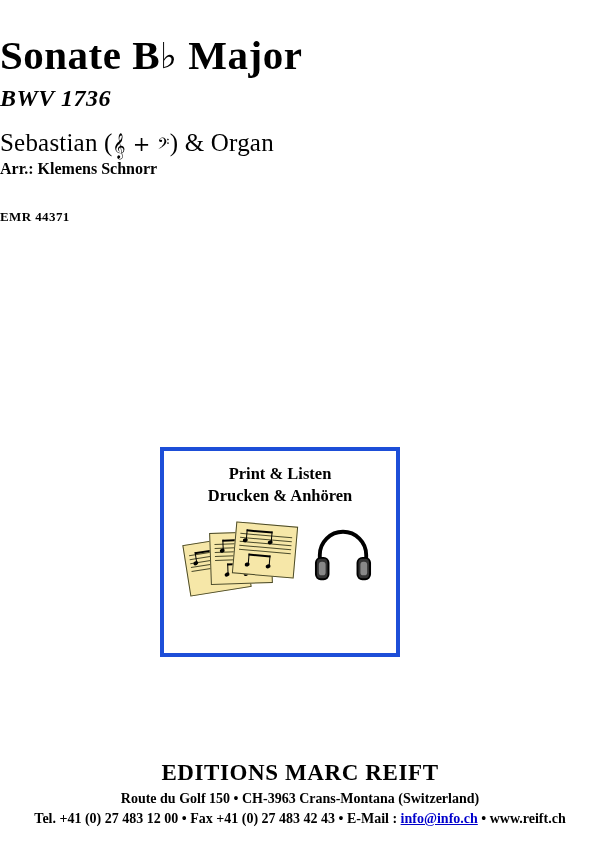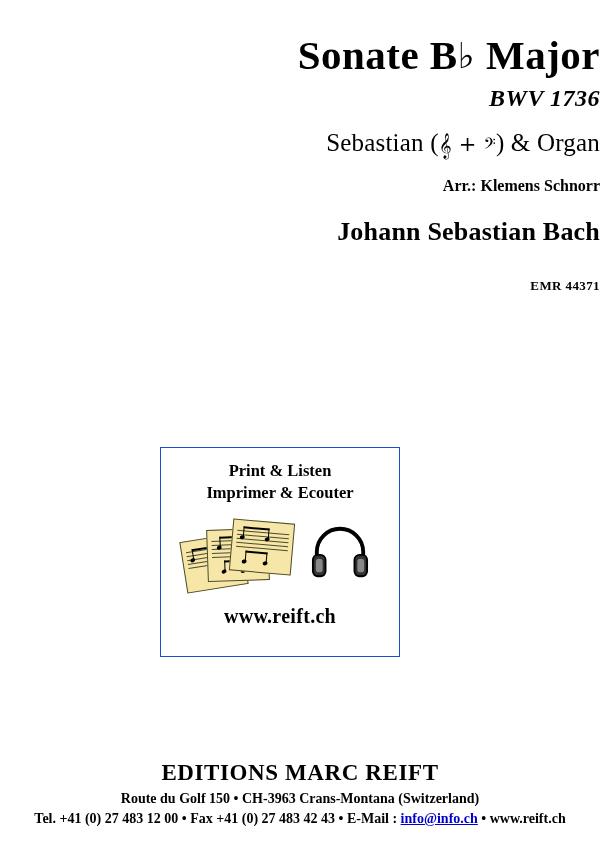--- a/index.html
+++ b/index.html
@@ -17,21 +17,21 @@
     font-family: "Liberation Serif", serif;
     color: #000000;
   }
 
   
   .title-block {
     position: absolute;
     top: 34px;
     left: 0;
     width: 600px;
-    text-align: right;
+    text-align: left;
   }
   .main-title {
     font-family: "Liberation Serif", serif;
     font-weight: bold;
     font-size: 41px;
     line-height: 1.05;
     letter-spacing: 0.5px;
   }
   .main-title .flat {
     font-family: "DejaVu Serif", serif;
@@ -59,21 +59,21 @@
     font-family: "DejaVu Sans", sans-serif;
     font-size: 22px;
     vertical-align: -2px;
   }
   .instrumentation .clef-f {
     font-family: "DejaVu Sans", sans-serif;
     font-size: 19px;
     vertical-align: -1px;
   }
   .arranger {
-    margin-top: 19px;
+    margin-top: 2px;
     font-size: 16px;
     font-weight: bold;
   }
   .composer {
     margin-top: 22px;
     font-size: 26px;
     font-weight: bold;
     letter-spacing: 0.2px;
   }
   .catalog {
@@ -83,21 +83,21 @@
     letter-spacing: 0.4px;
   }
 
   
   .pl-box {
     position: absolute;
     left: 160px;
     top: 447px;
     width: 240px;
     height: 210px;
-    border: 1px solid #1d4ed8;
+    border: 4px solid #1d4ed8;
     box-sizing: border-box;
     text-align: center;
   }
   .pl-lines {
     margin-top: 12px;
     font-size: 16.5px;
     font-weight: bold;
     line-height: 1.35;
   }
   .pl-art {
@@ -206,29 +206,28 @@
   <div class="title-block">
 
     <div class="main-title"><span>Sonate B</span><span class="flat">♭</span><span> Major</span></div>
 
     <div class="work-number">BWV 1736</div>
 
     <div class="instrumentation"><span>Sebastian (</span><span class="clef-g">𝄞</span><span class="clefs"> + </span><span class="clef-f">𝄢</span><span>) &amp; Organ</span></div>
 
     <div class="arranger">Arr.: Klemens Schnorr</div>
 
-    <div class="composer">Johann Sebastian Bach</div>
 
     <div class="catalog">EMR 44371</div>
   </div>
 
   <div class="pl-box">
     <div class="pl-lines">
       <div>Print &amp; Listen</div>
-      <div>Imprimer &amp; Ecouter</div>
+      <div>Drucken &amp; Anhören</div>
     </div>
 
     <div class="pl-art">
 
       <div class="sheets">
         <div class="sheet" style="left:0px; top:22px; transform:rotate(-9deg);">
           <div class="staff" style="top:10px"></div>
             <div class="staff" style="top:14px"></div>
           <div class="staff" style="top:18px"></div>
             <div class="staff" style="top:22px"></div>
@@ -280,21 +279,20 @@
 
       <svg class="headphones" viewBox="0 0 60 60">
         <path d="M6 38 V30 A24 24 0 0 1 54 30 V38" fill="none" stroke="#000" stroke-width="4"></path>
         <rect x="2" y="33" width="13" height="22" rx="5" fill="#333" stroke="#000" stroke-width="2"></rect>
         <rect x="45" y="33" width="13" height="22" rx="5" fill="#333" stroke="#000" stroke-width="2"></rect>
         <rect x="5" y="37" width="7" height="14" rx="3" fill="#888"></rect>
         <rect x="48" y="37" width="7" height="14" rx="3" fill="#888"></rect>
       </svg>
     </div>
 
-    <div class="pl-url">www.reift.ch</div>
   </div>
 
 
   <div class="publisher">EDITIONS MARC REIFT</div>
 
   <div class="addr">
     <div>Route du Golf 150 • CH-3963 Crans-Montana (Switzerland)</div>
     <div><span>Tel. +41 (0) 27 483 12 00 • Fax +41 (0) 27 483 42 43 • E-Mail : </span><a href="#">info@info.ch</a><span> • www.reift.ch</span></div>
   </div>
 

